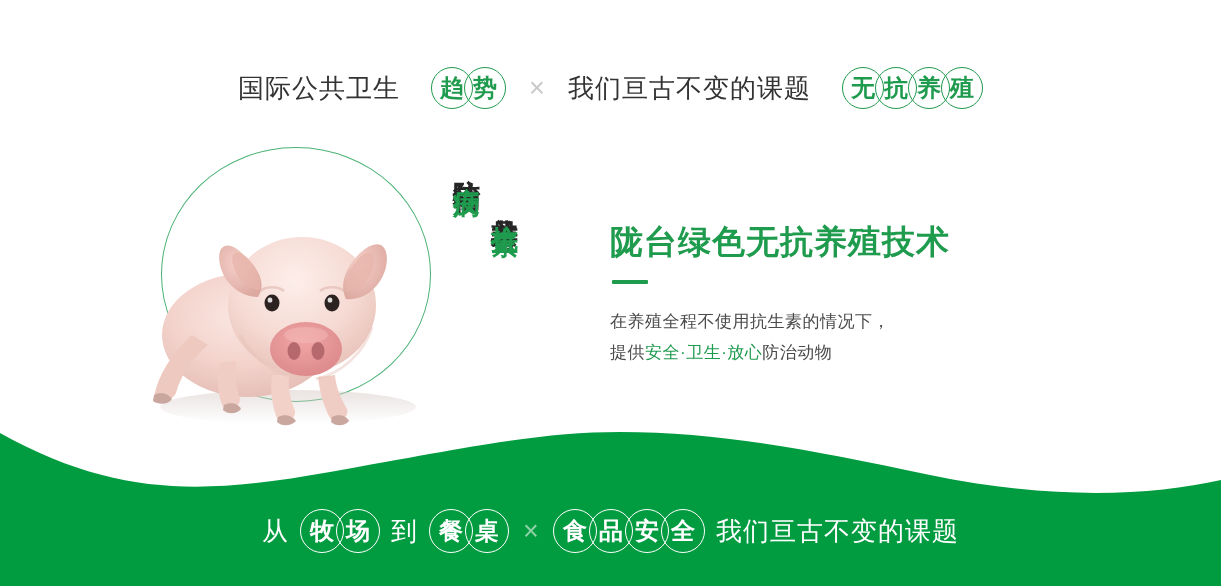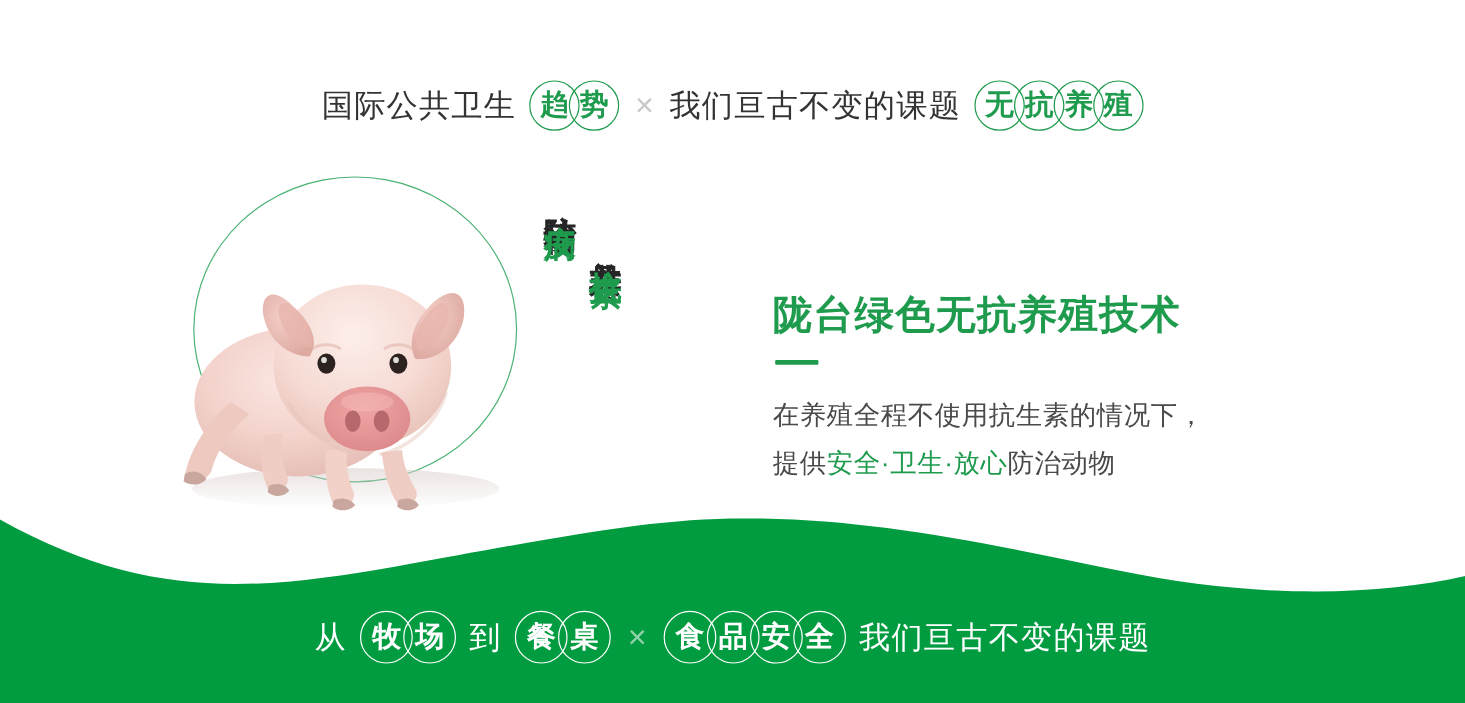--- a/index.html
+++ b/index.html
@@ -6,21 +6,21 @@
   body{
     width:1221px;height:586px;background:#ffffff;
     font-family:"Liberation Sans","DejaVu Sans",sans-serif;
     overflow:hidden;position:relative;
   }
   .stage{position:absolute;inset:0;width:1221px;height:586px;background:#fff;overflow:hidden;}
 
   
   .header-line{
     position:absolute;left:0;top:62px;width:1221px;height:52px;
-    display:flex;align-items:center;justify-content:center;gap:0;
+    display:flex;align-items:center;justify-content:center;gap:10px;
   }
   .hdr-text{
     font-size:26px;color:#333333;letter-spacing:1px;white-space:nowrap;line-height:1;
   }
   .circle-group{display:inline-flex;align-items:center;}
   .circle-group .bub{margin-left:-9px;}
   .circle-group .bub:first-child{margin-left:0;}
   .bub{
     width:42px;height:42px;border-radius:50%;
     border:1.6px solid #1f9b4e;color:#1f9b4e;
@@ -48,28 +48,28 @@
   
   .vtxt{
     position:absolute;writing-mode:vertical-rl;text-orientation:upright;
     font-weight:bold;line-height:1.06;letter-spacing:2px;
   }
   #v-col-1{left:452px;top:158px;font-size:27px;color:#262626;}
   #v-col-2{left:490px;top:196px;font-size:27px;color:#262626;}
   .vtxt .gr{color:#1f9b4e;}
 
   
-  .copy{position:absolute;left:644px;top:222px;width:420px;margin-top:20px;}
+  .copy{position:absolute;left:610px;top:222px;width:420px;}
   .copy h1{
     margin:0;font-size:33px;font-weight:bold;color:#1f9b4e;
     letter-spacing:1px;line-height:1.2;white-space:nowrap;
   }
   .rule{width:36px;height:4px;background:#1f9b4e;margin:18px 0 0 2px;border-radius:1px;}
   .copy p{
-    margin:22px 0 0 0;font-size:22px;color:#4a4a4a;line-height:1.85;letter-spacing:.5px;
+    margin:22px 0 0 0;font-size:17px;color:#4a4a4a;line-height:1.85;letter-spacing:.5px;
   }
   .copy p .gr{color:#1f9b4e;font-weight:normal;}
 
   
   .footer-line{
     position:absolute;left:0;top:500px;width:1221px;height:62px;
     display:flex;align-items:center;justify-content:center;
   }
   .ftr-text{font-size:26px;color:#ffffff;letter-spacing:1px;white-space:nowrap;line-height:1;}
   .bub-w{

